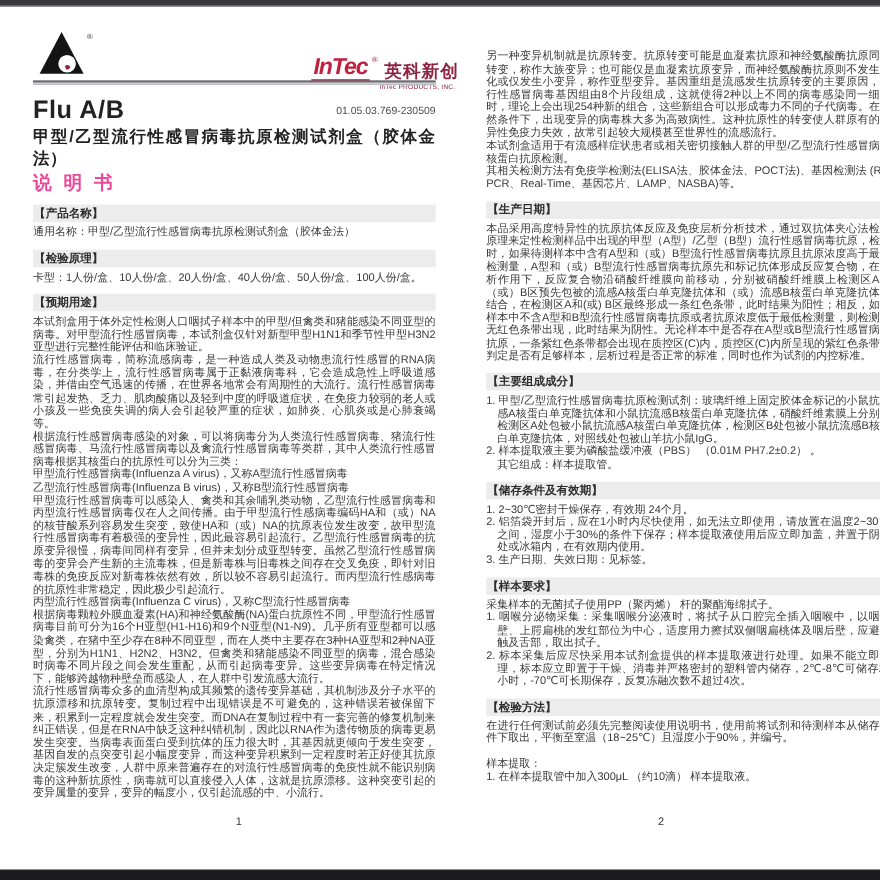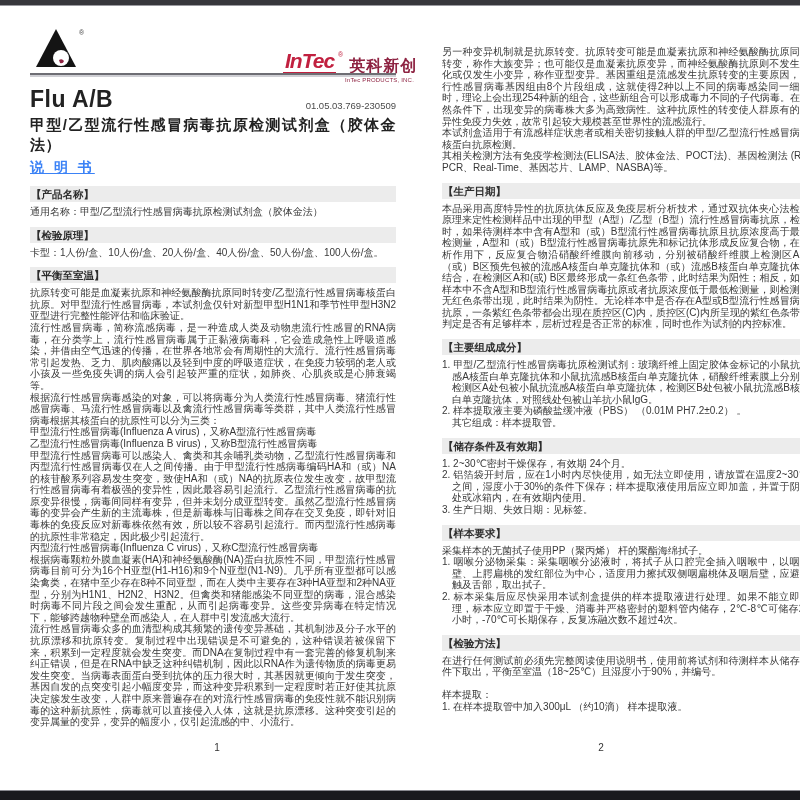--- a/index.html
+++ b/index.html
@@ -18,25 +18,25 @@
   .intec-mark{font-weight:bold;font-style:italic;font-size:21px;line-height:20px;color:var(--logo-red,#c1203f);letter-spacing:-1px;
     border-bottom:3px solid var(--logo-red,#c1203f);padding:0 2px 1px 2px;}
   .intec-reg{font-size:7px;color:var(--logo-red,#c1203f);align-self:flex-start;margin-left:-4px;}
   .intec-cn{font-size:16px;font-weight:bold;color:var(--logo-dark-red,#8e2342);letter-spacing:1px;line-height:18px;}
   .intec-sub{font-size:6px;color:var(--logo-dark-red,#8e2342);margin:2px 0 0 62px;letter-spacing:.2px;}
 
   .col{position:absolute;font-size:10px;line-height:11.6px;color:#383838;text-align:justify;}
   #col-left{left:30px;top:86px;width:366px;}
   #col-right{left:418px;top:46px;width:368px;margin-left:24px;}
 
-  .title-row{display:flex;justify-content:space-between;align-items:flex-end;gap:18px;}
+  .title-row{display:flex;justify-content:space-between;align-items:center;gap:18px;}
   .flu-title{font-size:23px;font-weight:bold;color:#222;line-height:26px;letter-spacing:.5px;}
   .doc-code{font-size:9.5px;color:#4a4a4a;margin-top:6px;}
   .doc-title{font-size:15px;font-weight:bold;color:#222;line-height:20px;margin-top:3px;letter-spacing:.5px;}
-  .doc-subtitle{font-size:14px;font-weight:bold;color:#3b82f6;line-height:20px;margin:2px 0 6px 0;letter-spacing:3px;text-decoration:underline;}
+  .doc-subtitle{font-size:17px;font-weight:bold;color:#ec4899;line-height:20px;margin:2px 0 6px 0;letter-spacing:3px;}
 
   .sec-head{background:#ececec;font-weight:bold;font-size:10.5px;color:#2d2d2d;
     padding:2px 2px 2px 1px;margin:9px 0 4px 0;line-height:12px;text-align:left;}
   .para{margin:0;}
   .para.li{padding-left:10px;text-indent:-10px;}
   .para.indent{padding-left:10px;}
   .para.blank{height:11px;}
 
   .page-num{position:absolute;top:742px;font-size:10px;color:#333;}
   #page-num-1{left:212px;width:10px;text-align:center;}
@@ -72,22 +72,22 @@
     <span class="flu-title">Flu A/B</span>
     <span class="doc-code">01.05.03.769-230509</span>
   </div>
   <div class="doc-title">甲型/乙型流行性感冒病毒抗原检测试剂盒（胶体金法）</div>
   <div class="doc-subtitle">说 明 书</div>
   <div id="sections-left">
       <div class="sec-head">【产品名称】</div>
       <div class="para">通用名称：甲型/乙型流行性感冒病毒抗原检测试剂盒（胶体金法）</div>
       <div class="sec-head">【检验原理】</div>
       <div class="para">卡型：1人份/盒、10人份/盒、20人份/盒、40人份/盒、50人份/盒、100人份/盒。</div>
-      <div class="sec-head">【平衡至室温】</div>
-      <div class="para">抗原转变可能是血凝素抗原和神经氨酸酶抗原同时转变/乙型流行性感冒病毒核蛋白抗原。对甲型流行性感冒病毒，本试剂盒仅针对新型甲型H1N1和季节性甲型H3N2亚型进行完整性能评估和临床验证。</div>
+      <div class="sec-head">【预期用途】</div>
+      <div class="para">本试剂盒用于体外定性检测人口咽拭子样本中的甲型/但禽类和猪能感染不同亚型的病毒。对甲型流行性感冒病毒，本试剂盒仅针对新型甲型H1N1和季节性甲型H3N2亚型进行完整性能评估和临床验证。</div>
       <div class="para">流行性感冒病毒，简称流感病毒，是一种造成人类及动物患流行性感冒的RNA病毒，在分类学上，流行性感冒病毒属于正黏液病毒科，它会造成急性上呼吸道感染，并借由空气迅速的传播，在世界各地常会有周期性的大流行。流行性感冒病毒常引起发热、乏力、肌肉酸痛以及轻到中度的呼吸道症状，在免疫力较弱的老人或小孩及一些免疫失调的病人会引起较严重的症状，如肺炎、心肌炎或是心肺衰竭等。</div>
       <div class="para">根据流行性感冒病毒感染的对象，可以将病毒分为人类流行性感冒病毒、猪流行性感冒病毒、马流行性感冒病毒以及禽流行性感冒病毒等类群，其中人类流行性感冒病毒根据其核蛋白的抗原性可以分为三类：</div>
       <div class="para">甲型流行性感冒病毒(Influenza A virus)，又称A型流行性感冒病毒</div>
       <div class="para">乙型流行性感冒病毒(Influenza B virus)，又称B型流行性感冒病毒</div>
       <div class="para">甲型流行性感冒病毒可以感染人、禽类和其余哺乳类动物，乙型流行性感冒病毒和丙型流行性感冒病毒仅在人之间传播。由于甲型流行性感病毒编码HA和（或）NA的核苷酸系列容易发生突变，致使HA和（或）NA的抗原表位发生改变，故甲型流行性感冒病毒有着极强的变异性，因此最容易引起流行。乙型流行性感冒病毒的抗原变异很慢，病毒间同样有变异，但并未划分成亚型转变。虽然乙型流行性感冒病毒的变异会产生新的主流毒株，但是新毒株与旧毒株之间存在交叉免疫，即针对旧毒株的免疫反应对新毒株依然有效，所以较不容易引起流行。而丙型流行性感病毒的抗原性非常稳定，因此极少引起流行。</div>
       <div class="para">丙型流行性感冒病毒(Influenza C virus)，又称C型流行性感冒病毒</div>
       <div class="para">根据病毒颗粒外膜血凝素(HA)和神经氨酸酶(NA)蛋白抗原性不同，甲型流行性感冒病毒目前可分为16个H亚型(H1-H16)和9个N亚型(N1-N9)。几乎所有亚型都可以感染禽类，在猪中至少存在8种不同亚型，而在人类中主要存在3种HA亚型和2种NA亚型，分别为H1N1、H2N2、H3N2。但禽类和猪能感染不同亚型的病毒，混合感染时病毒不同片段之间会发生重配，从而引起病毒变异。这些变异病毒在特定情况下，能够跨越物种壁垒而感染人，在人群中引发流感大流行。</div>
       <div class="para">流行性感冒病毒众多的血清型构成其频繁的遗传变异基础，其机制涉及分子水平的抗原漂移和抗原转变。复制过程中出现错误是不可避免的，这种错误若被保留下来，积累到一定程度就会发生突变。而DNA在复制过程中有一套完善的修复机制来纠正错误，但是在RNA中缺乏这种纠错机制，因此以RNA作为遗传物质的病毒更易发生突变。当病毒表面蛋白受到抗体的压力很大时，其基因就更倾向于发生突变，基因自发的点突变引起小幅度变异，而这种变异积累到一定程度时若正好使其抗原决定簇发生改变，人群中原来普遍存在的对流行性感冒病毒的免疫性就不能识别病毒的这种新抗原性，病毒就可以直接侵入人体，这就是抗原漂移。这种突变引起的变异属量的变异，变异的幅度小，仅引起流感的中、小流行。</div>
     </div>
 </div>

